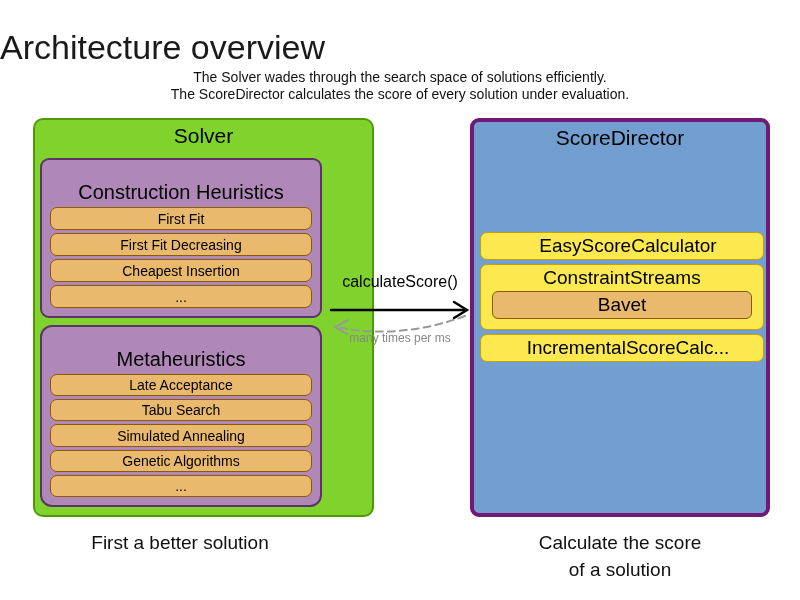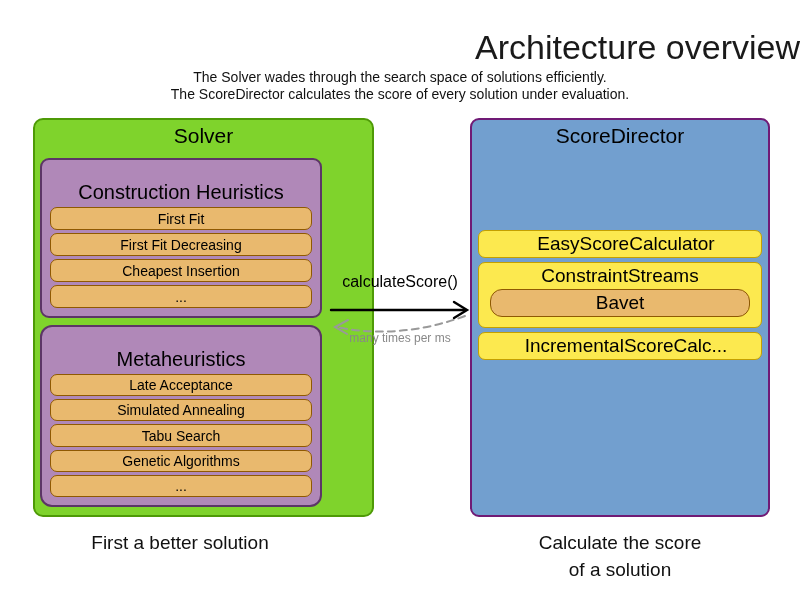--- a/index.html
+++ b/index.html
@@ -10,21 +10,21 @@
     position: relative;
     width: 800px;
     height: 600px;
     background: #ffffff;
     overflow: hidden;
   }
 
   .title {
     position: absolute;
     left: 0; top: 28px; width: 800px;
-    text-align: right;
+    text-align: left;
     font-size: 34px;
     color: #1a1a1a;
   }
   .subtitle {
     position: absolute;
     left: 0; width: 800px;
     text-align: center;
     font-size: 14px;
     color: #111;
   }
@@ -75,21 +75,21 @@
     display: flex; align-items: center; justify-content: center;
     font-size: 14px;
   }
 
   
   .score-box {
     position: absolute;
     left: 470px; top: 118px;
     width: 300px; height: 399px;
     background: #729fcf;
-    border: 2px solid #701a75;
+    border: 4px solid #701a75;
     border-radius: 9px;
   }
   .yellow-item {
     position: absolute;
     left: 6px; width: 284px; height: 28px;
     background: #fce94f;
     border: 1.5px solid #c4a000;
     border-radius: 7px;
     display: flex; align-items: center; justify-content: center;
     font-size: 19px;
@@ -109,21 +109,21 @@
     height: 26px;
     display: flex; align-items: center; justify-content: center;
     font-size: 19px;
   }
   .bavet-item {
     position: absolute;
     left: 11px; top: 26px;
     width: 260px; height: 28px;
     background: #e9b96e;
     border: 1.5px solid #8f5902;
-    border-radius: 12px;
+    border-radius: 6px;
     display: flex; align-items: center; justify-content: center;
     font-size: 19px;
   }
 
   
   .arrows-svg {
     position: absolute;
     left: 325px; top: 295px;
     width: 150px; height: 55px;
   }
@@ -169,22 +169,22 @@
       <div class="group-title">Construction Heuristics</div>
       <div class="orange-item">First Fit</div>
       <div class="orange-item">First Fit Decreasing</div>
       <div class="orange-item">Cheapest Insertion</div>
       <div class="orange-item">...</div>
     </div>
 
     <div class="purple-box mh">
       <div class="group-title">Metaheuristics</div>
       <div class="orange-item">Late Acceptance</div>
+      <div class="orange-item">Tabu Search</div>
       <div class="orange-item">Simulated Annealing</div>
-      <div class="orange-item">Tabu Search</div>
       <div class="orange-item">Genetic Algorithms</div>
       <div class="orange-item">...</div>
     </div>
   </div>
 
   <div class="score-box">
     <div class="box-title">ScoreDirector</div>
 
     <div class="yellow-item easy">EasyScoreCalculator</div>
 

